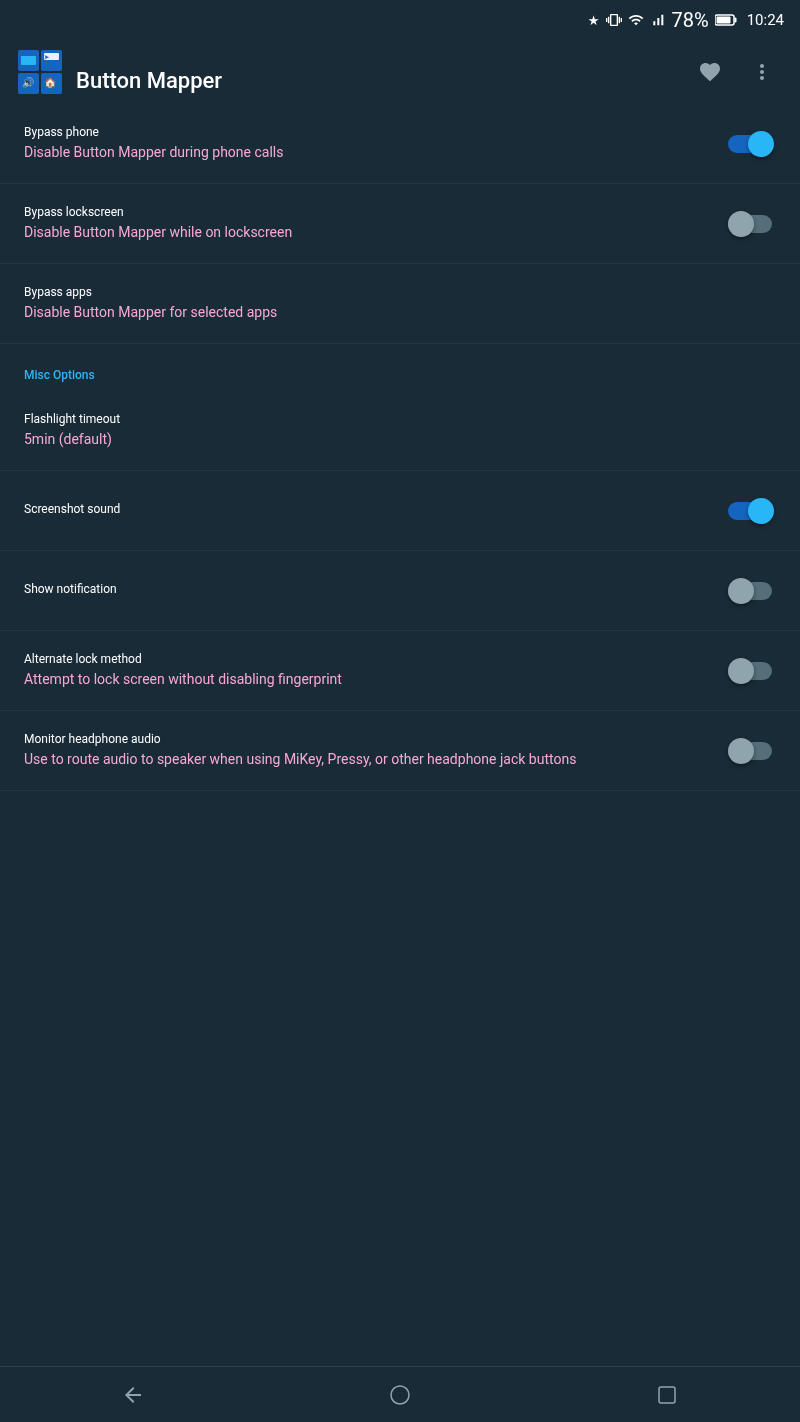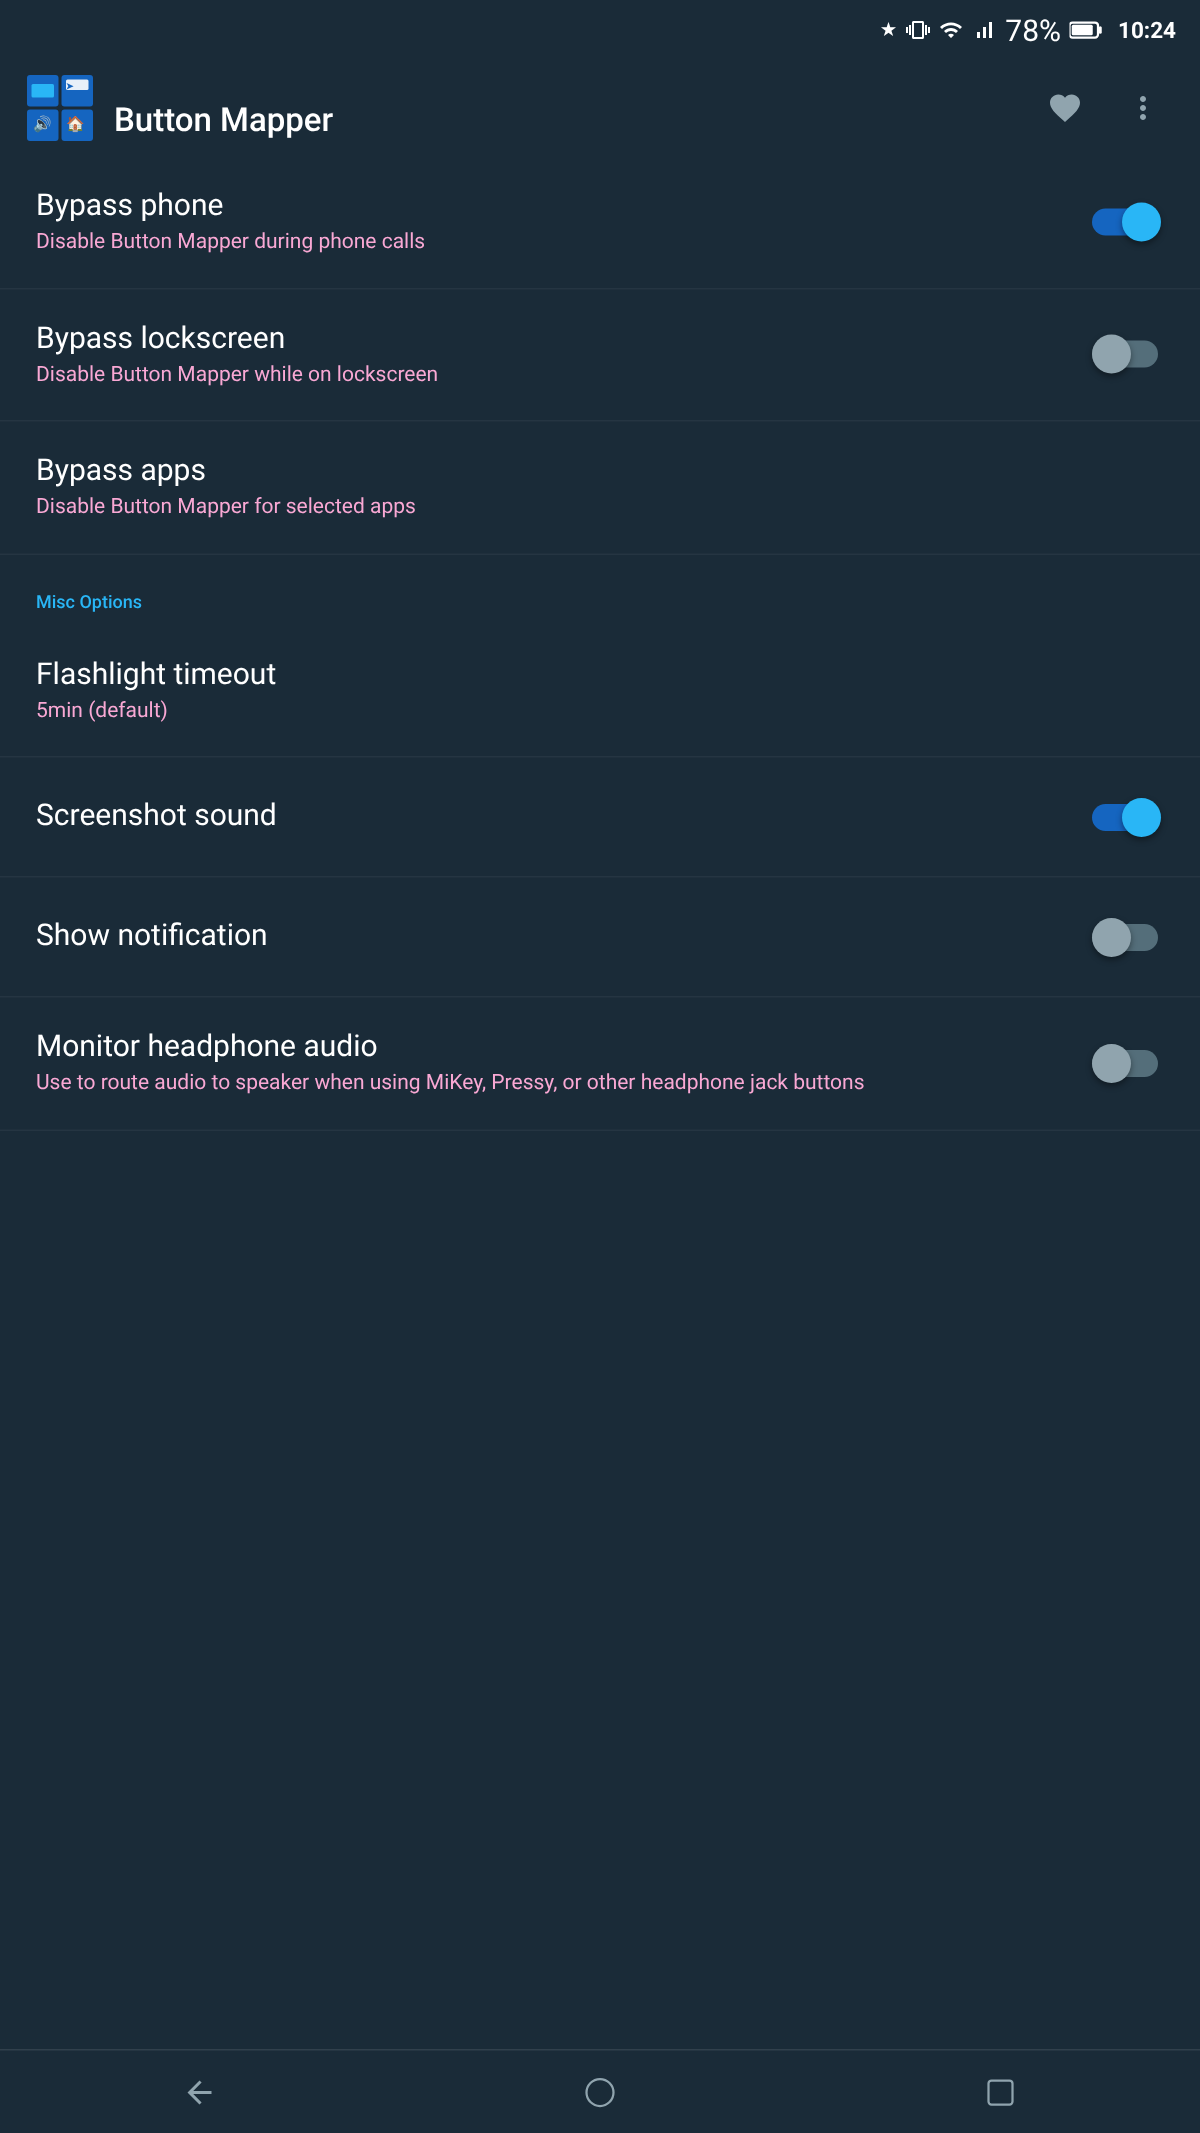--- a/index.html
+++ b/index.html
@@ -23,21 +23,21 @@
     }
     .status-icons {
       display: flex;
       align-items: center;
       gap: 6px;
       font-size: 13px;
       color: #ffffff;
     }
     .status-time {
       font-size: 15px;
-      font-weight: bold;
+      font-weight: normal;
       margin-left: 4px;
     }
 
     
     .app-bar {
       display: flex;
       align-items: center;
       padding: 0 16px;
       height: 64px;
       background-color: #1a2b38;
@@ -84,21 +84,21 @@
     .setting-item {
       display: flex;
       align-items: center;
       padding: 20px 24px;
       min-height: 80px;
       border-bottom: 1px solid rgba(255,255,255,0.05);
       cursor: pointer;
     }
     .setting-text { flex: 1; }
     .setting-title {
-      font-size: 20px;
+      font-size: 12px;
       font-weight: 400;
       color: #ffffff;
       margin-bottom: 4px;
     }
     .setting-subtitle {
       font-size: 14px;
       color: #f9a8d4;
       line-height: 1.4;
     }
 
@@ -289,20 +289,30 @@
   <div class="setting-item">
     <div class="setting-text">
       <div class="setting-title">Show notification</div>
     </div>
     <div class="toggle off">
       <div class="toggle-track"></div>
       <div class="toggle-thumb"></div>
     </div>
   </div>
 
+  <div class="setting-item">
+    <div class="setting-text">
+      <div class="setting-title">Alternate lock method</div>
+      <div class="setting-subtitle">Attempt to lock screen without disabling fingerprint</div>
+    </div>
+    <div class="toggle off">
+      <div class="toggle-track"></div>
+      <div class="toggle-thumb"></div>
+    </div>
+  </div>
 
   <div class="setting-item">
     <div class="setting-text">
       <div class="setting-title">Monitor headphone audio</div>
       <div class="setting-subtitle">Use to route audio to speaker when using MiKey, Pressy, or other headphone jack buttons</div>
     </div>
     <div class="toggle off">
       <div class="toggle-track"></div>
       <div class="toggle-thumb"></div>
     </div>

